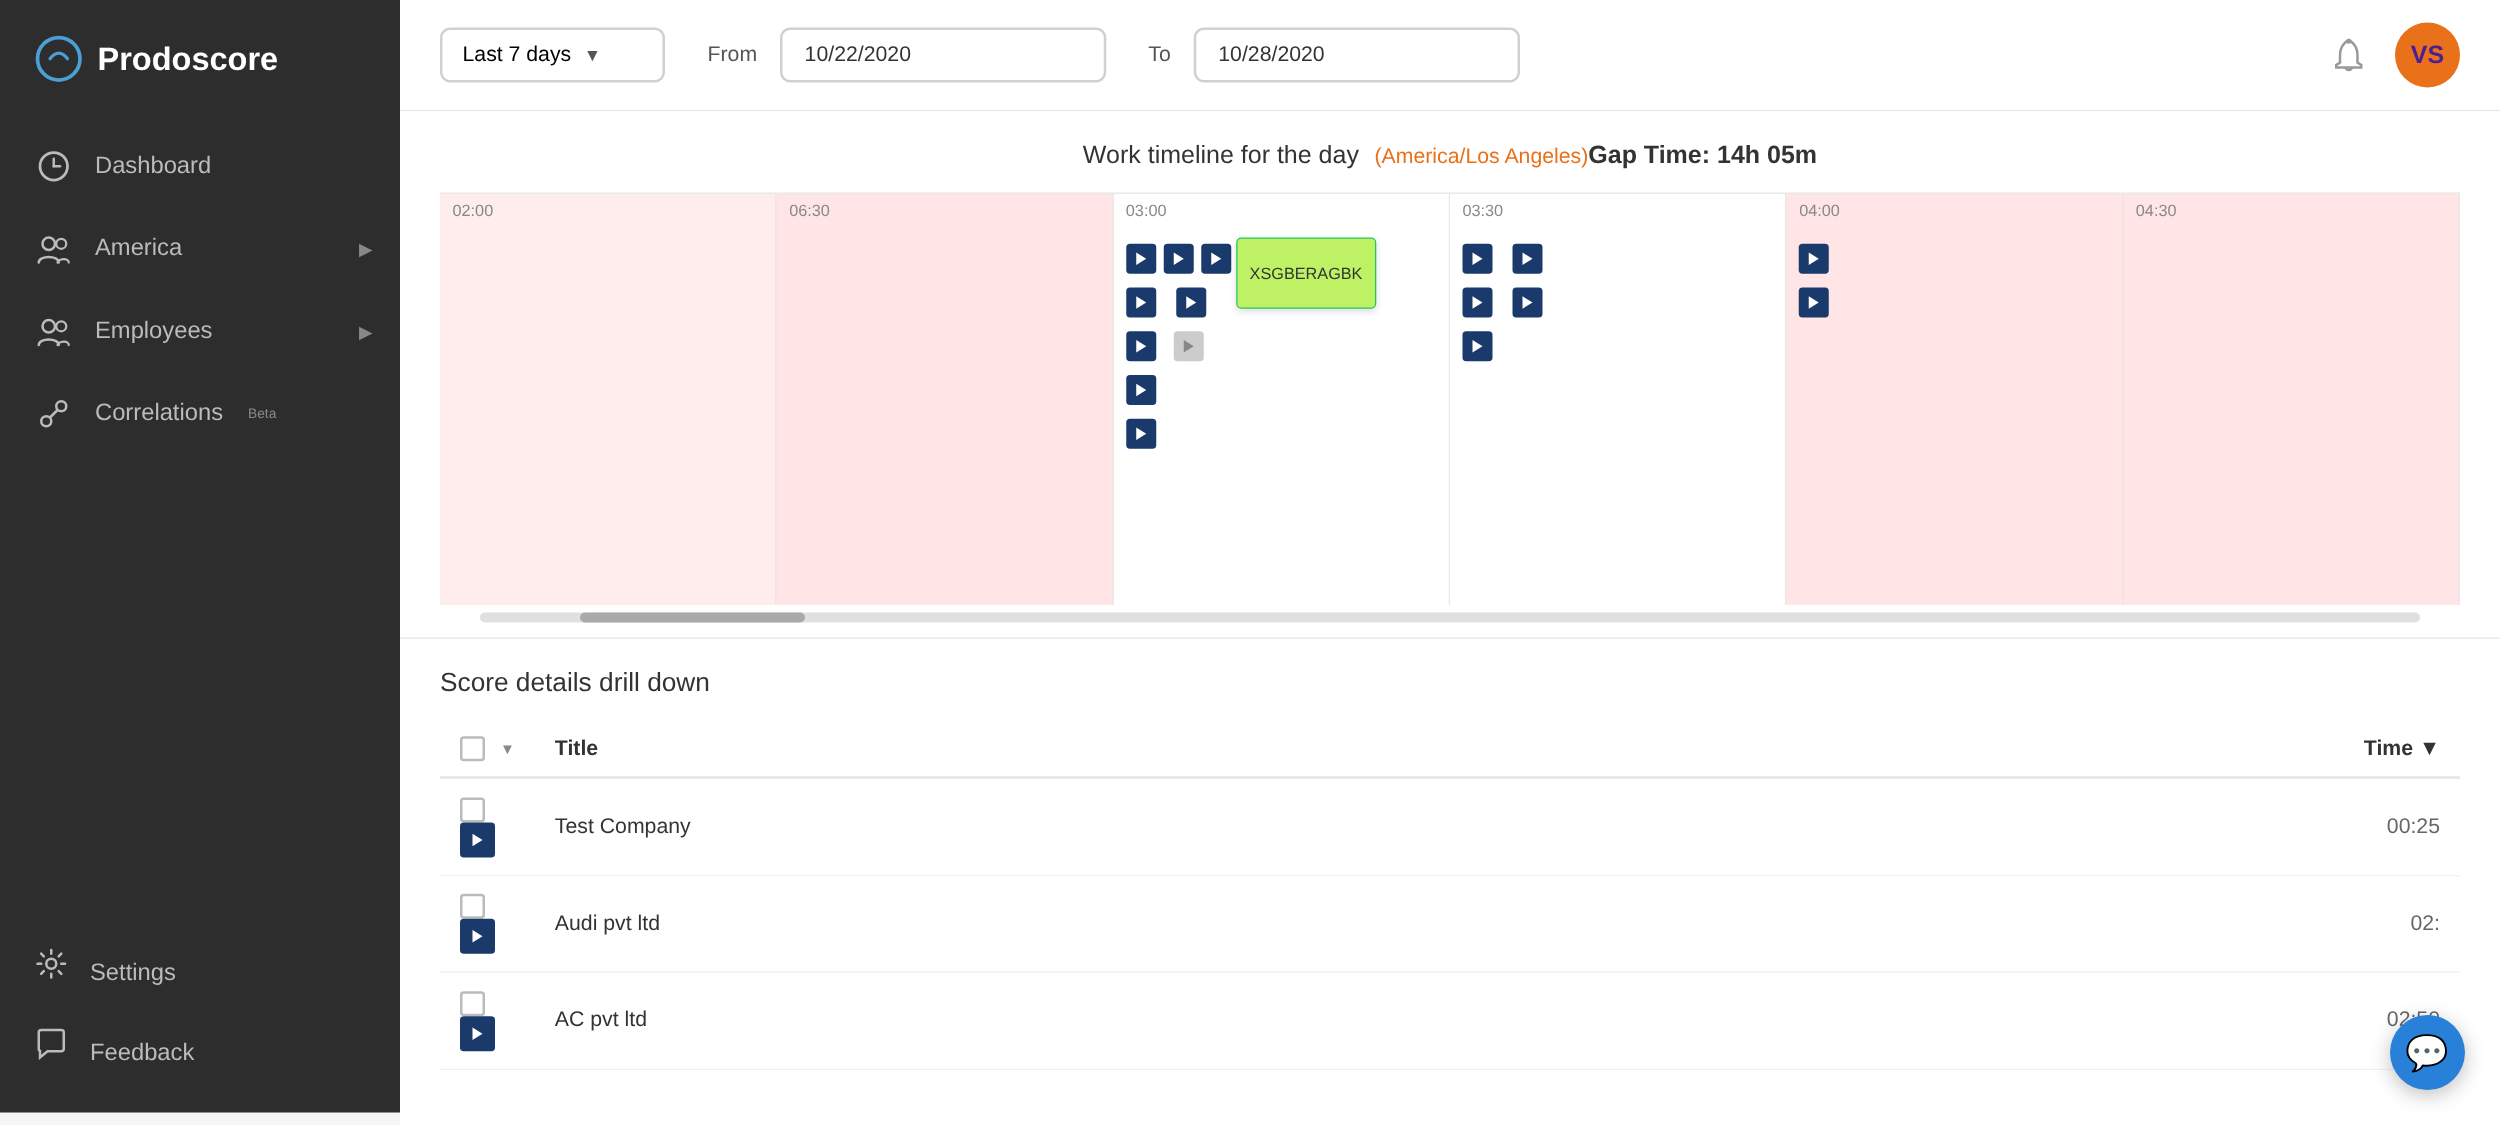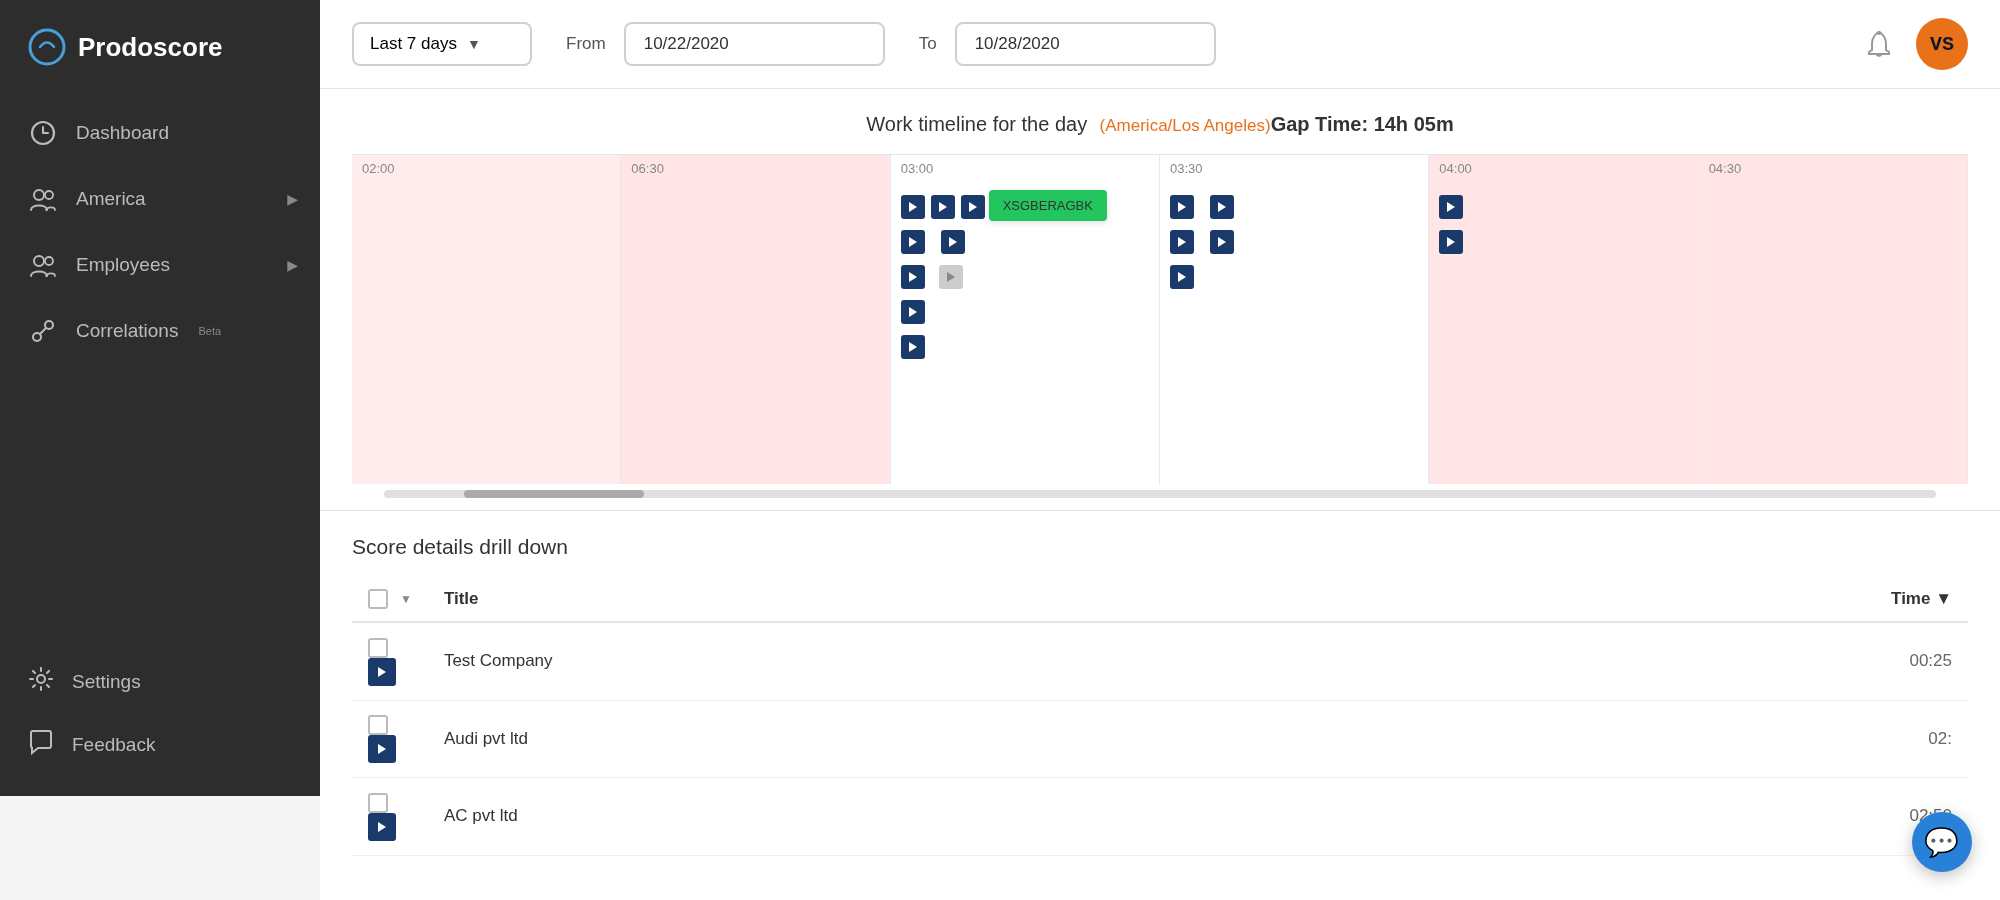--- a/index.html
+++ b/index.html
@@ -3,21 +3,21 @@
   <meta charset="utf-8">
   <style>
     * { margin: 0; padding: 0; box-sizing: border-box; }
     body { font-family: -apple-system, BlinkMacSystemFont, 'Segoe UI', sans-serif; display: flex; width: 2000px; height: 900px; overflow: hidden; background: #f5f5f5; }
 
     
     #sidebar {
       width: 320px;
       min-width: 320px;
       background: #2d2d2d;
-      height: 796px;
+      height: 890px;
       display: flex;
       flex-direction: column;
       color: #ccc;
     }
     #sidebar-logo {
       display: flex;
       align-items: center;
       padding: 28px 28px 24px;
       gap: 12px;
     }
@@ -46,21 +46,21 @@
       font-size: 19px;
       position: relative;
     }
     .nav-item .nav-icon { width: 30px; height: 30px; display: flex; align-items: center; justify-content: center; }
     .nav-item .nav-arrow { position: absolute; right: 22px; font-size: 14px; color: #888; }
     .sidebar-bottom {
       padding: 10px 0 20px;
     }
     .nav-item-bottom {
       display: flex;
-      align-items: center;
+      align-items: flex-end;
       padding: 16px 28px;
       gap: 18px;
       cursor: pointer;
       color: #bbb;
       font-size: 19px;
     }
     .beta-badge {
       font-size: 11px;
       color: #888;
       margin-left: 2px;
@@ -121,28 +121,27 @@
       justify-content: center;
       color: #888;
       font-size: 24px;
       cursor: pointer;
     }
     .avatar {
       width: 52px;
       height: 52px;
       border-radius: 50%;
       background: #e8711a;
-      color: #0f172a;
+      color: #4c1d95;
       display: flex;
       align-items: center;
       justify-content: center;
       font-size: 20px;
       font-weight: 700;
       cursor: pointer;
-      font-family: Liberation Mono, monospace;
     }
 
     
     #content {
       flex: 1;
       overflow-y: auto;
       background: #fff;
       position: relative;
     }
 
@@ -195,24 +194,24 @@
     .time-label {
       position: absolute;
       top: 6px;
       left: 10px;
       font-size: 13px;
       color: #888;
       font-weight: 500;
     }
     .tooltip-box {
       position: absolute;
-      background: #22c55e;
-      border: 4px solid #22c55e;
+      background: #bef264;
+      border: 1px solid #22c55e;
       border-radius: 4px;
-      padding: 4px 10px;
+      padding: 20px 10px;
       font-size: 13px;
       color: #333;
       white-space: nowrap;
       z-index: 10;
       box-shadow: 0 2px 6px rgba(0,0,0,0.12);
     }
     .scrollbar-track {
       height: 8px;
       background: #e0e0e0;
       border-radius: 4px;

